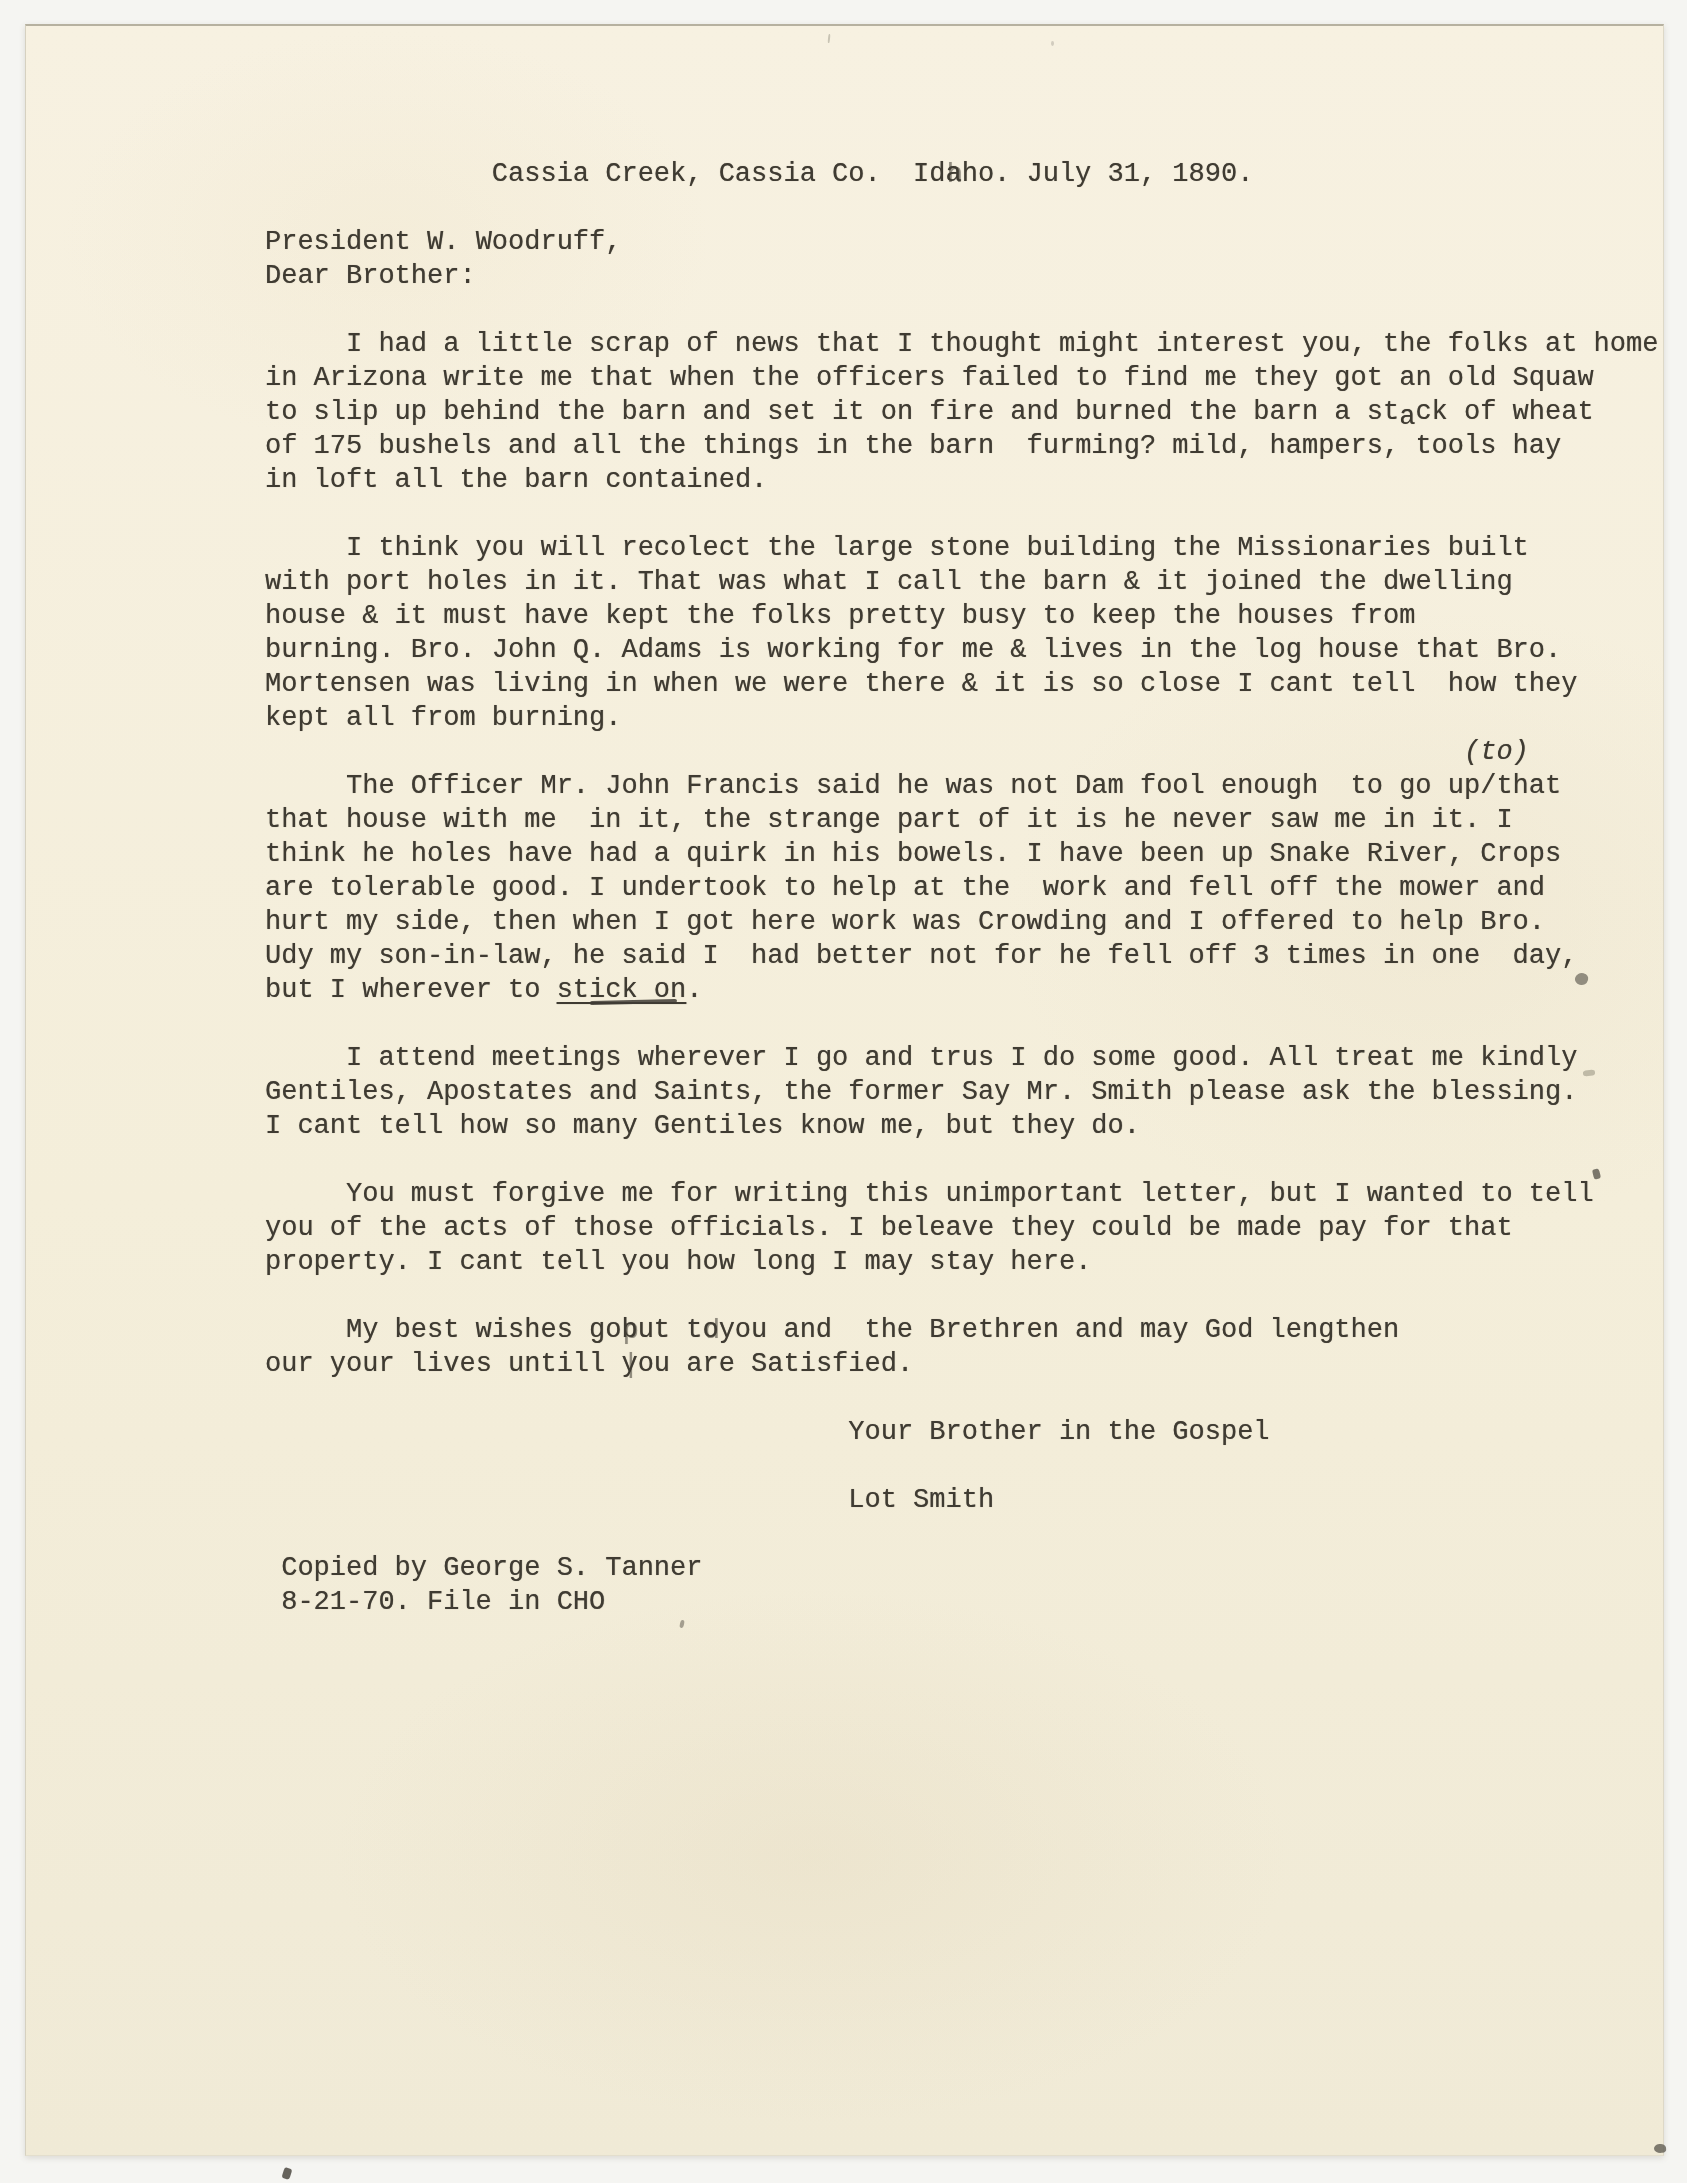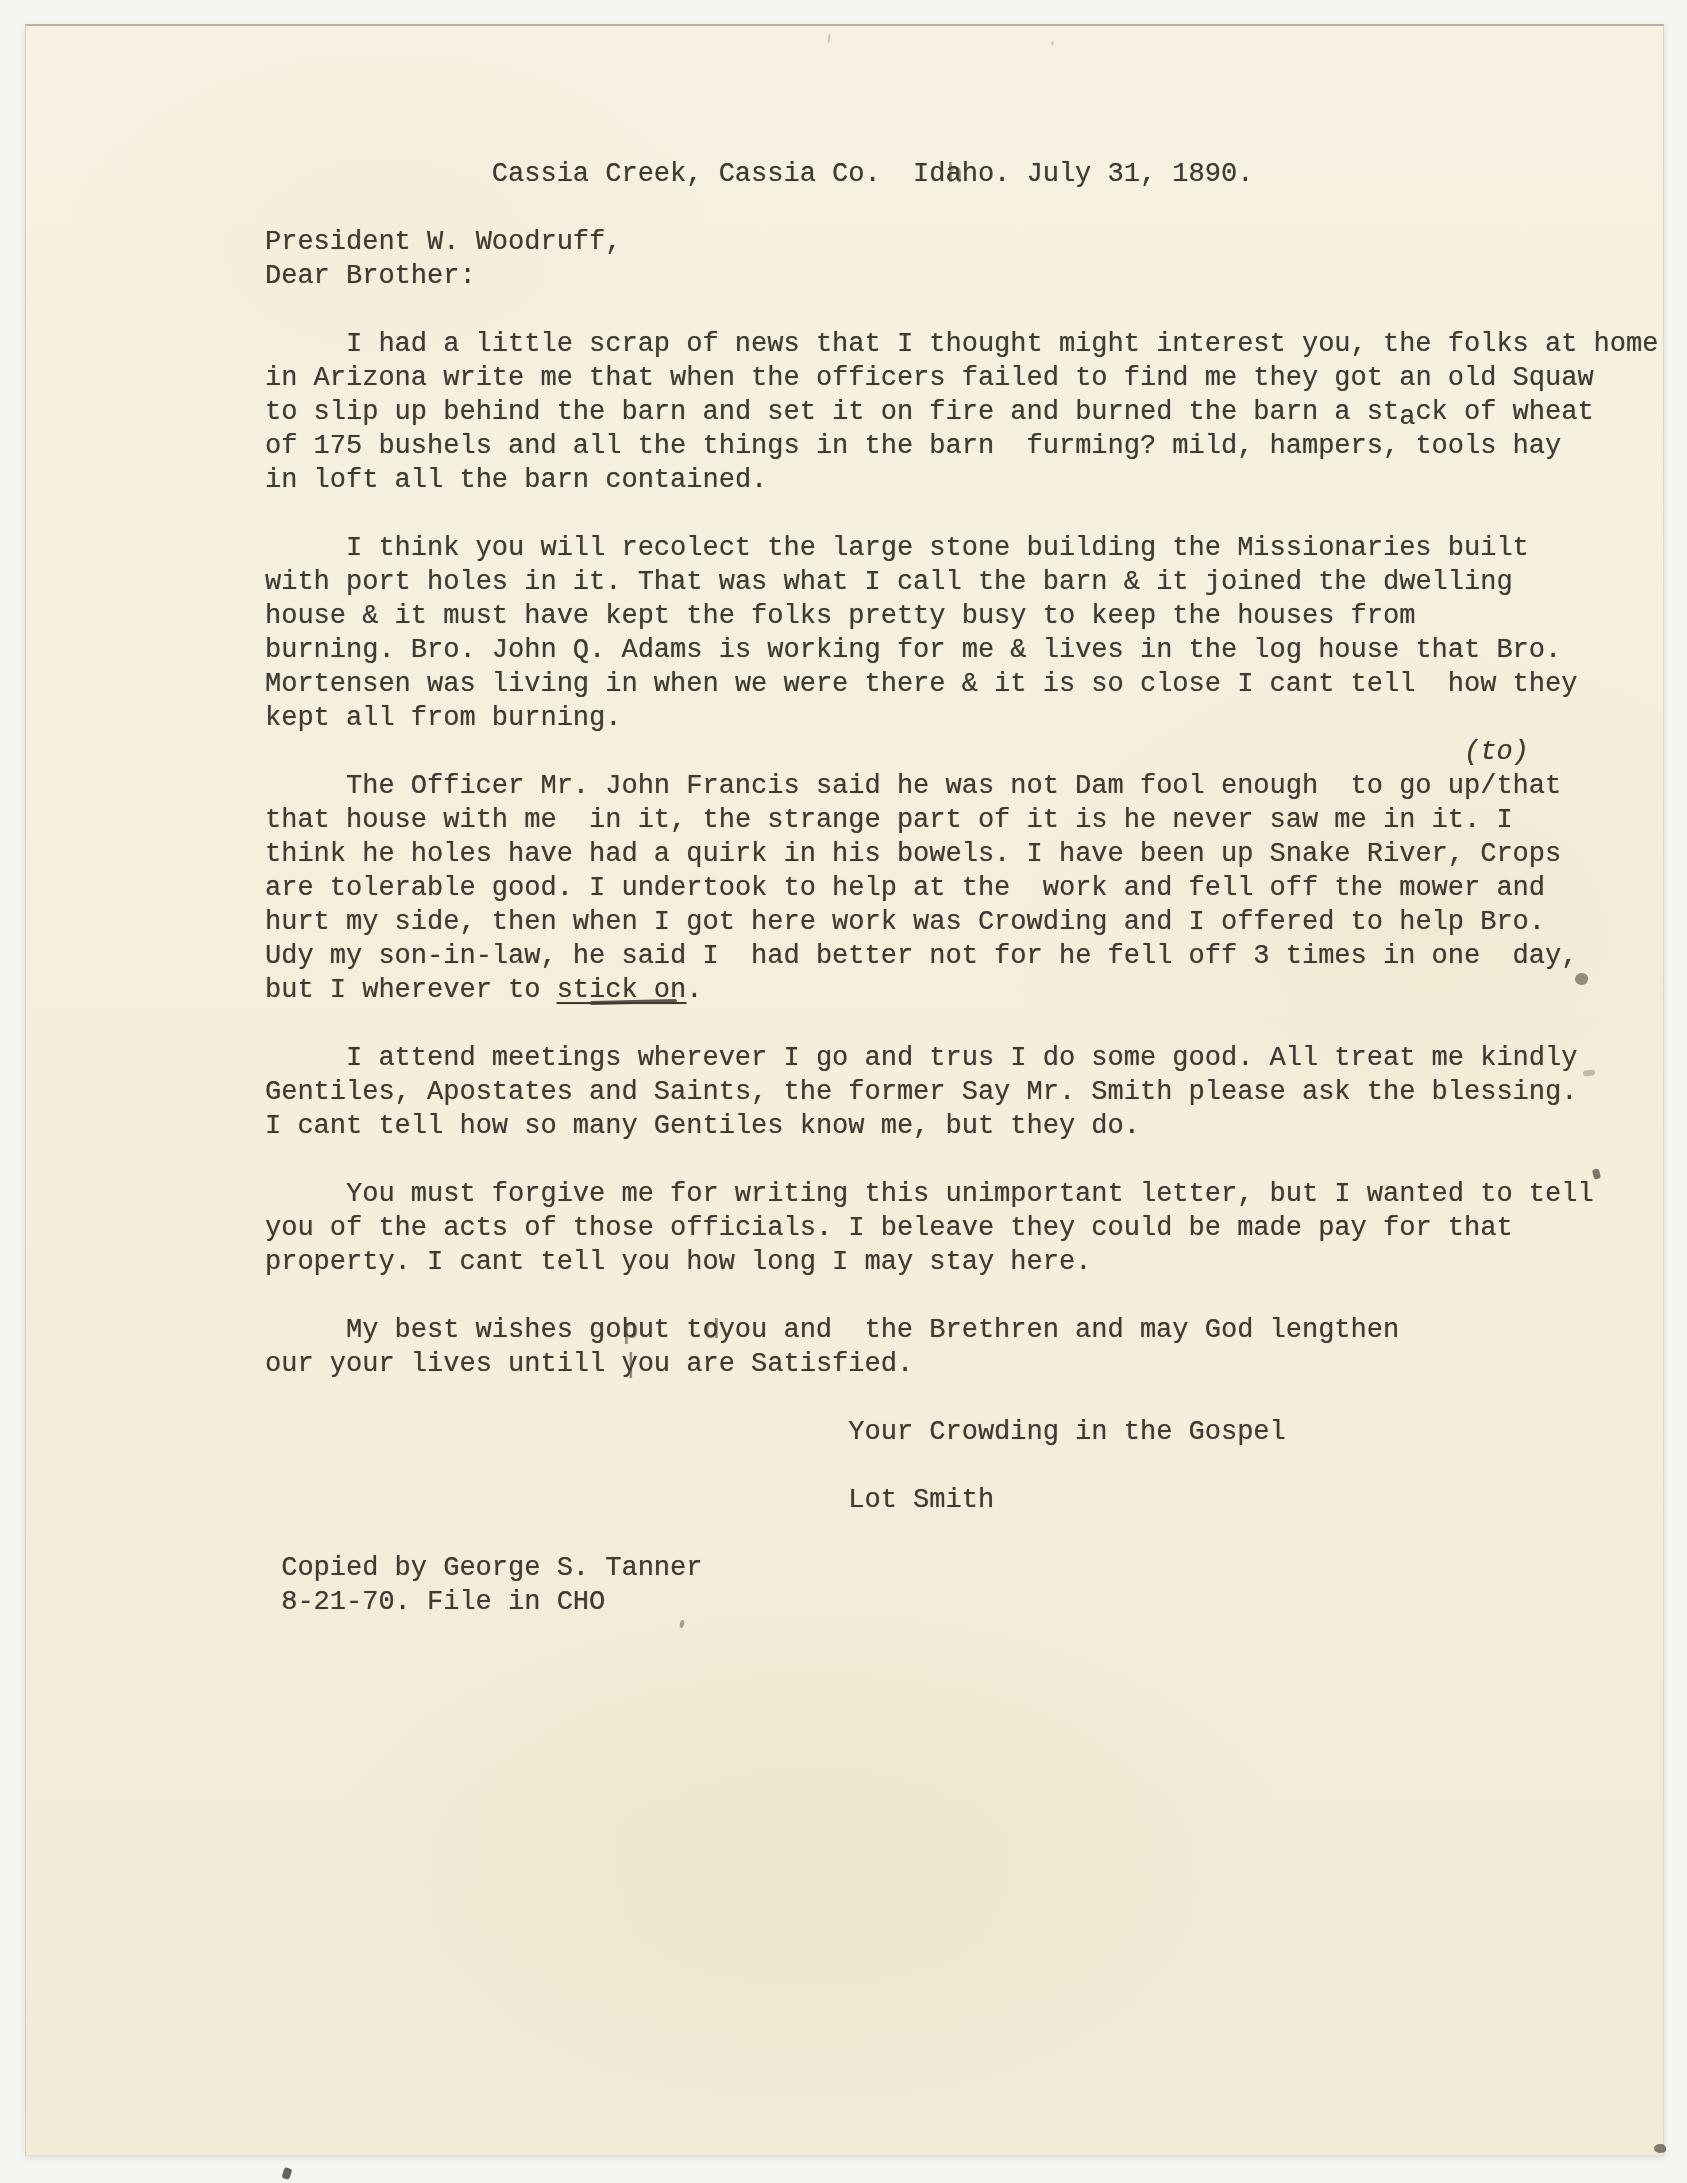--- a/index.html
+++ b/index.html
@@ -72,21 +72,21 @@
         <div class="line"><span>Gentiles, Apostates and Saints, the former Say Mr. Smith please ask the blessing.</span></div>
         <div class="line"><span>I cant tell how so many Gentiles know me, but they do.</span></div>
         <div class="spacer" style="height: 34px;"></div>
         <div class="line" style="padding-left: 5ch;"><span>You must forgive me for writing this unimportant letter, but I wanted to tell</span></div>
         <div class="line"><span>you of the acts of those officials. I beleave they could be made pay for that</span></div>
         <div class="line"><span>property. I cant tell you how long I may stay here.</span></div>
         <div class="spacer" style="height: 34px;"></div>
         <div class="line" style="padding-left: 5ch;"><span>My best wishes go</span><span class="ov"><span>b</span><span class="ghost">p</span></span><span>ut t</span><span class="ov"><span>o</span><span class="ghost">d</span></span><span>you and  the Brethren and may God lengthen</span></div>
         <div class="line"><span>our your lives untill </span><span class="ov"><span>y</span><span class="ghost">|</span></span><span>ou are Satisfied.</span></div>
         <div class="spacer" style="height: 34px;"></div>
-        <div class="line" style="padding-left: 36ch;"><span>Your Crowding in the Gospel</span></div>
+        <div class="line" style="padding-left: 36ch;"><span>Your Brother in the Gospel</span></div>
         <div class="spacer" style="height: 34px;"></div>
         <div class="line" style="padding-left: 36ch;"><span>Lot Smith</span></div>
         <div class="spacer" style="height: 34px;"></div>
         <div class="line" style="padding-left: 1ch;"><span>Copied by George S. Tanner</span></div>
         <div class="line" style="padding-left: 1ch;"><span>8-21-70. File in CHO</span></div>
       </div>
     <div id="artifact-layer"></div>
   <div class="speck" style="left: 564px; top: 974px; width: 87px; height: 4px; background: rgb(63, 60, 53); opacity: 0.85; border-radius: 2px; transform: rotate(-1.5deg);"></div>
       <div class="speck" style="left: 1549px; top: 947px; width: 13.2px; height: 12px; background: rgb(113, 109, 98); opacity: 0.75; border-radius: 60% 45% 55% 50%; transform: rotate(14deg);"></div>
       <div class="speck" style="left: 1557px; top: 1044px; width: 12px; height: 6px; background: rgb(139, 135, 117); opacity: 0.5; border-radius: 40%; transform: rotate(-6deg);"></div>

